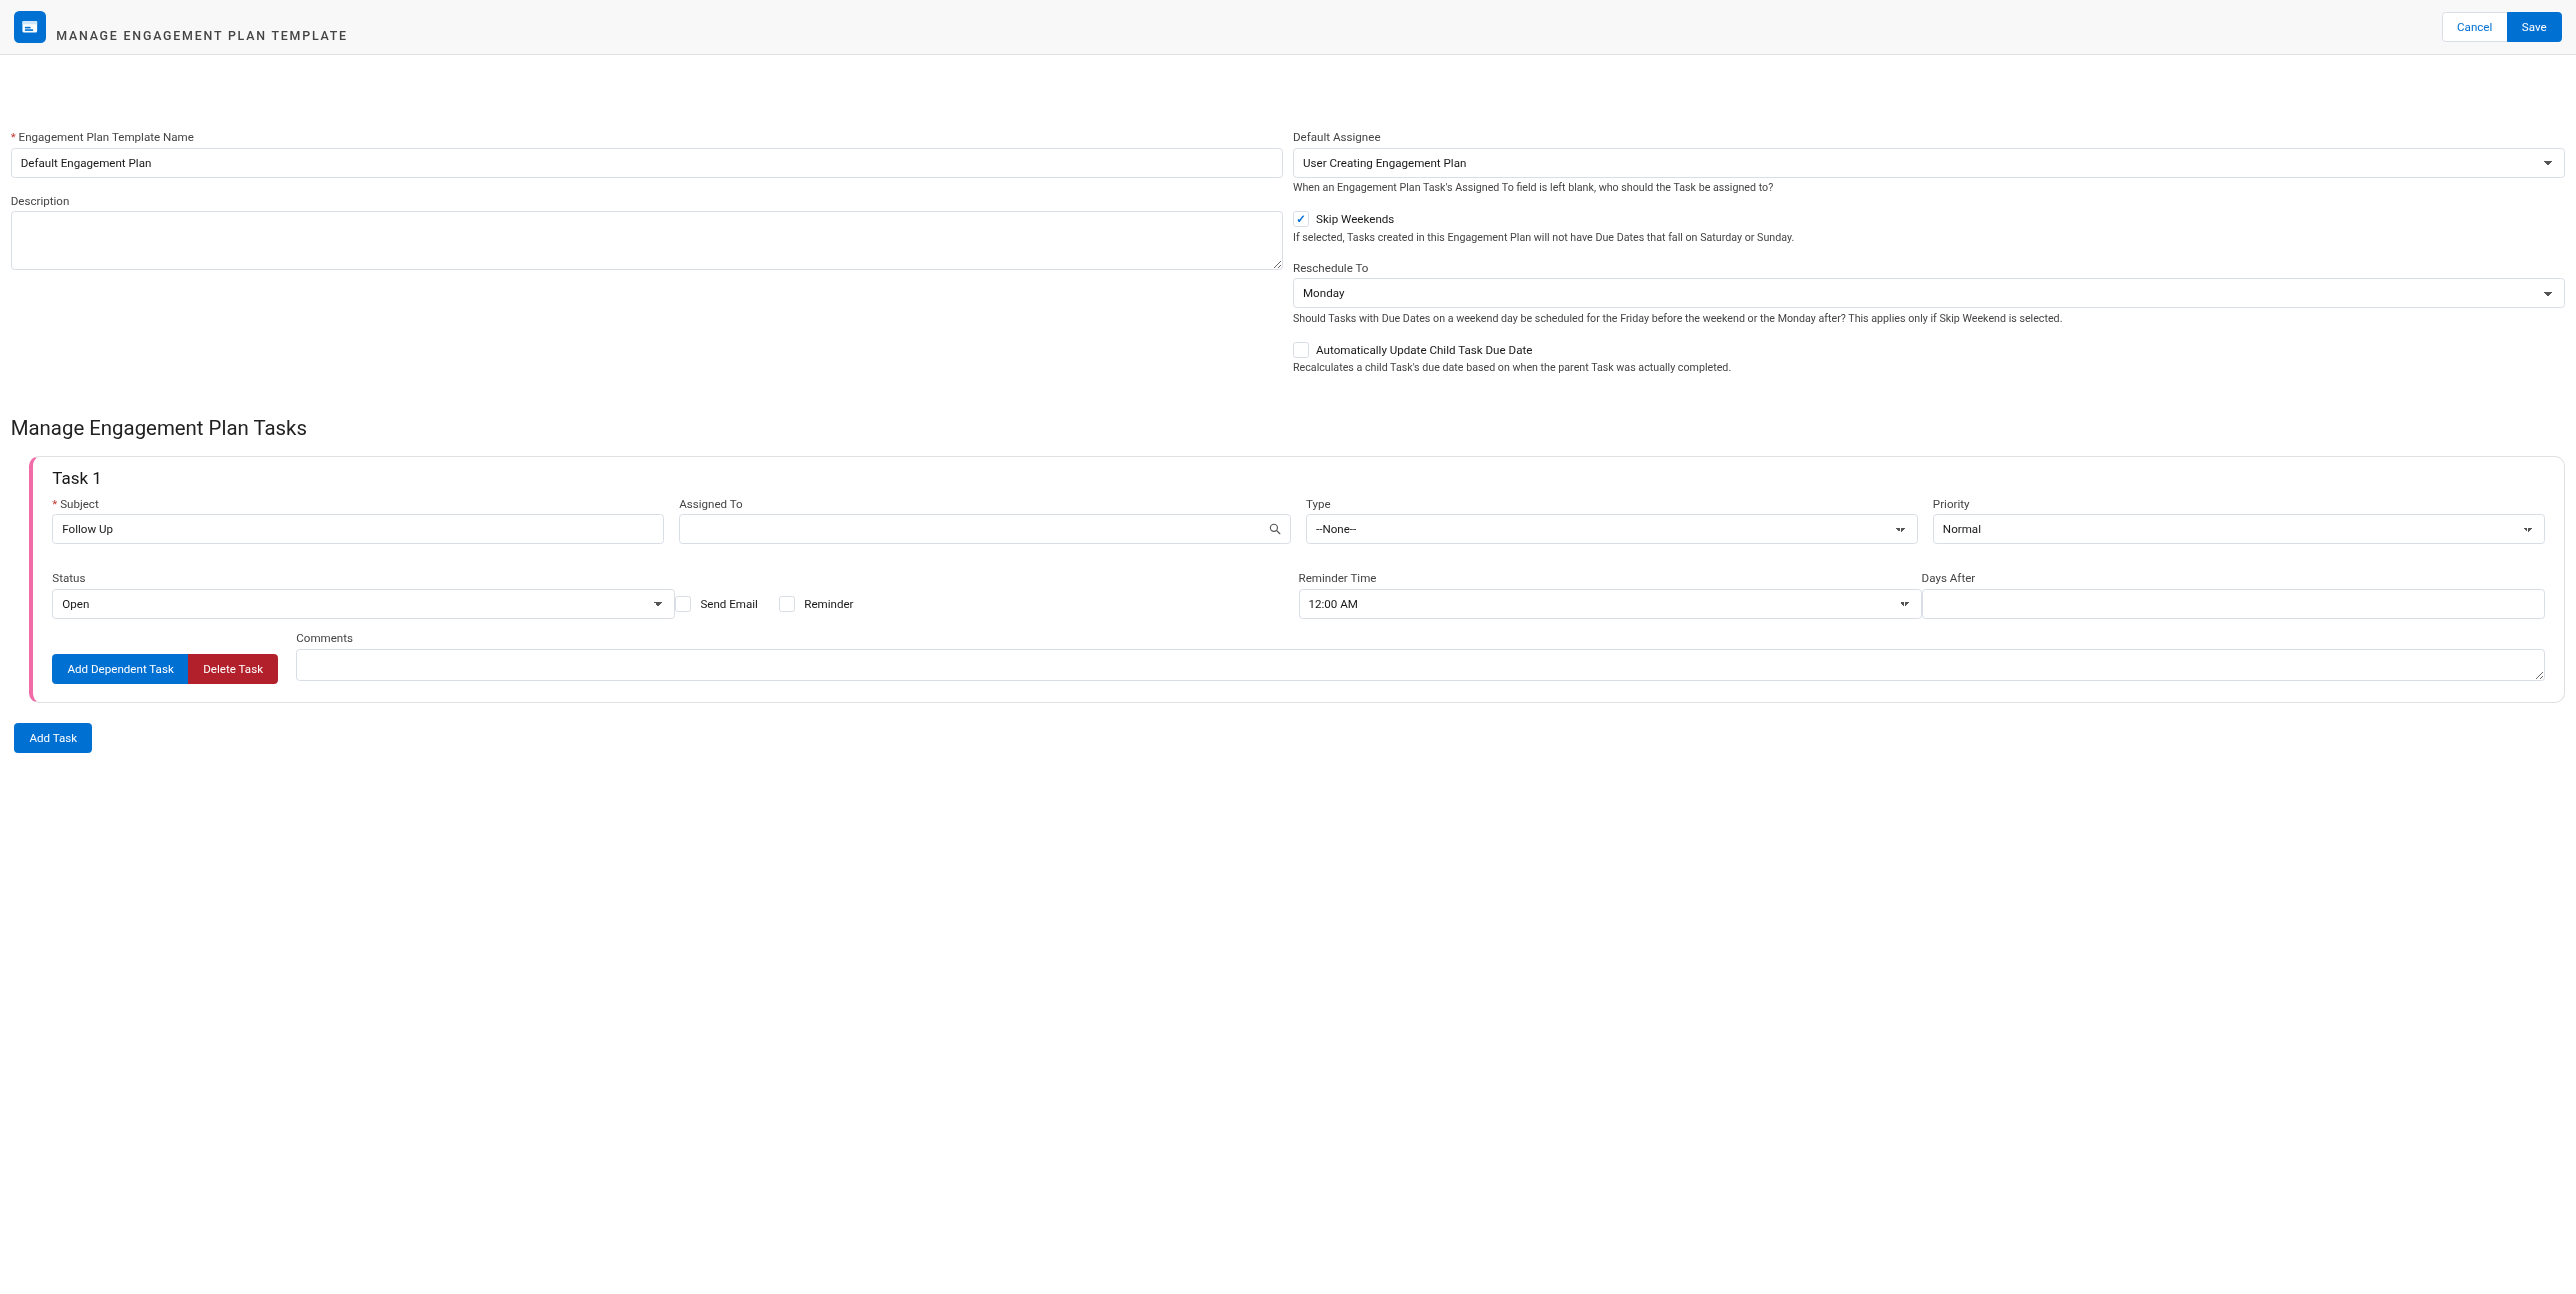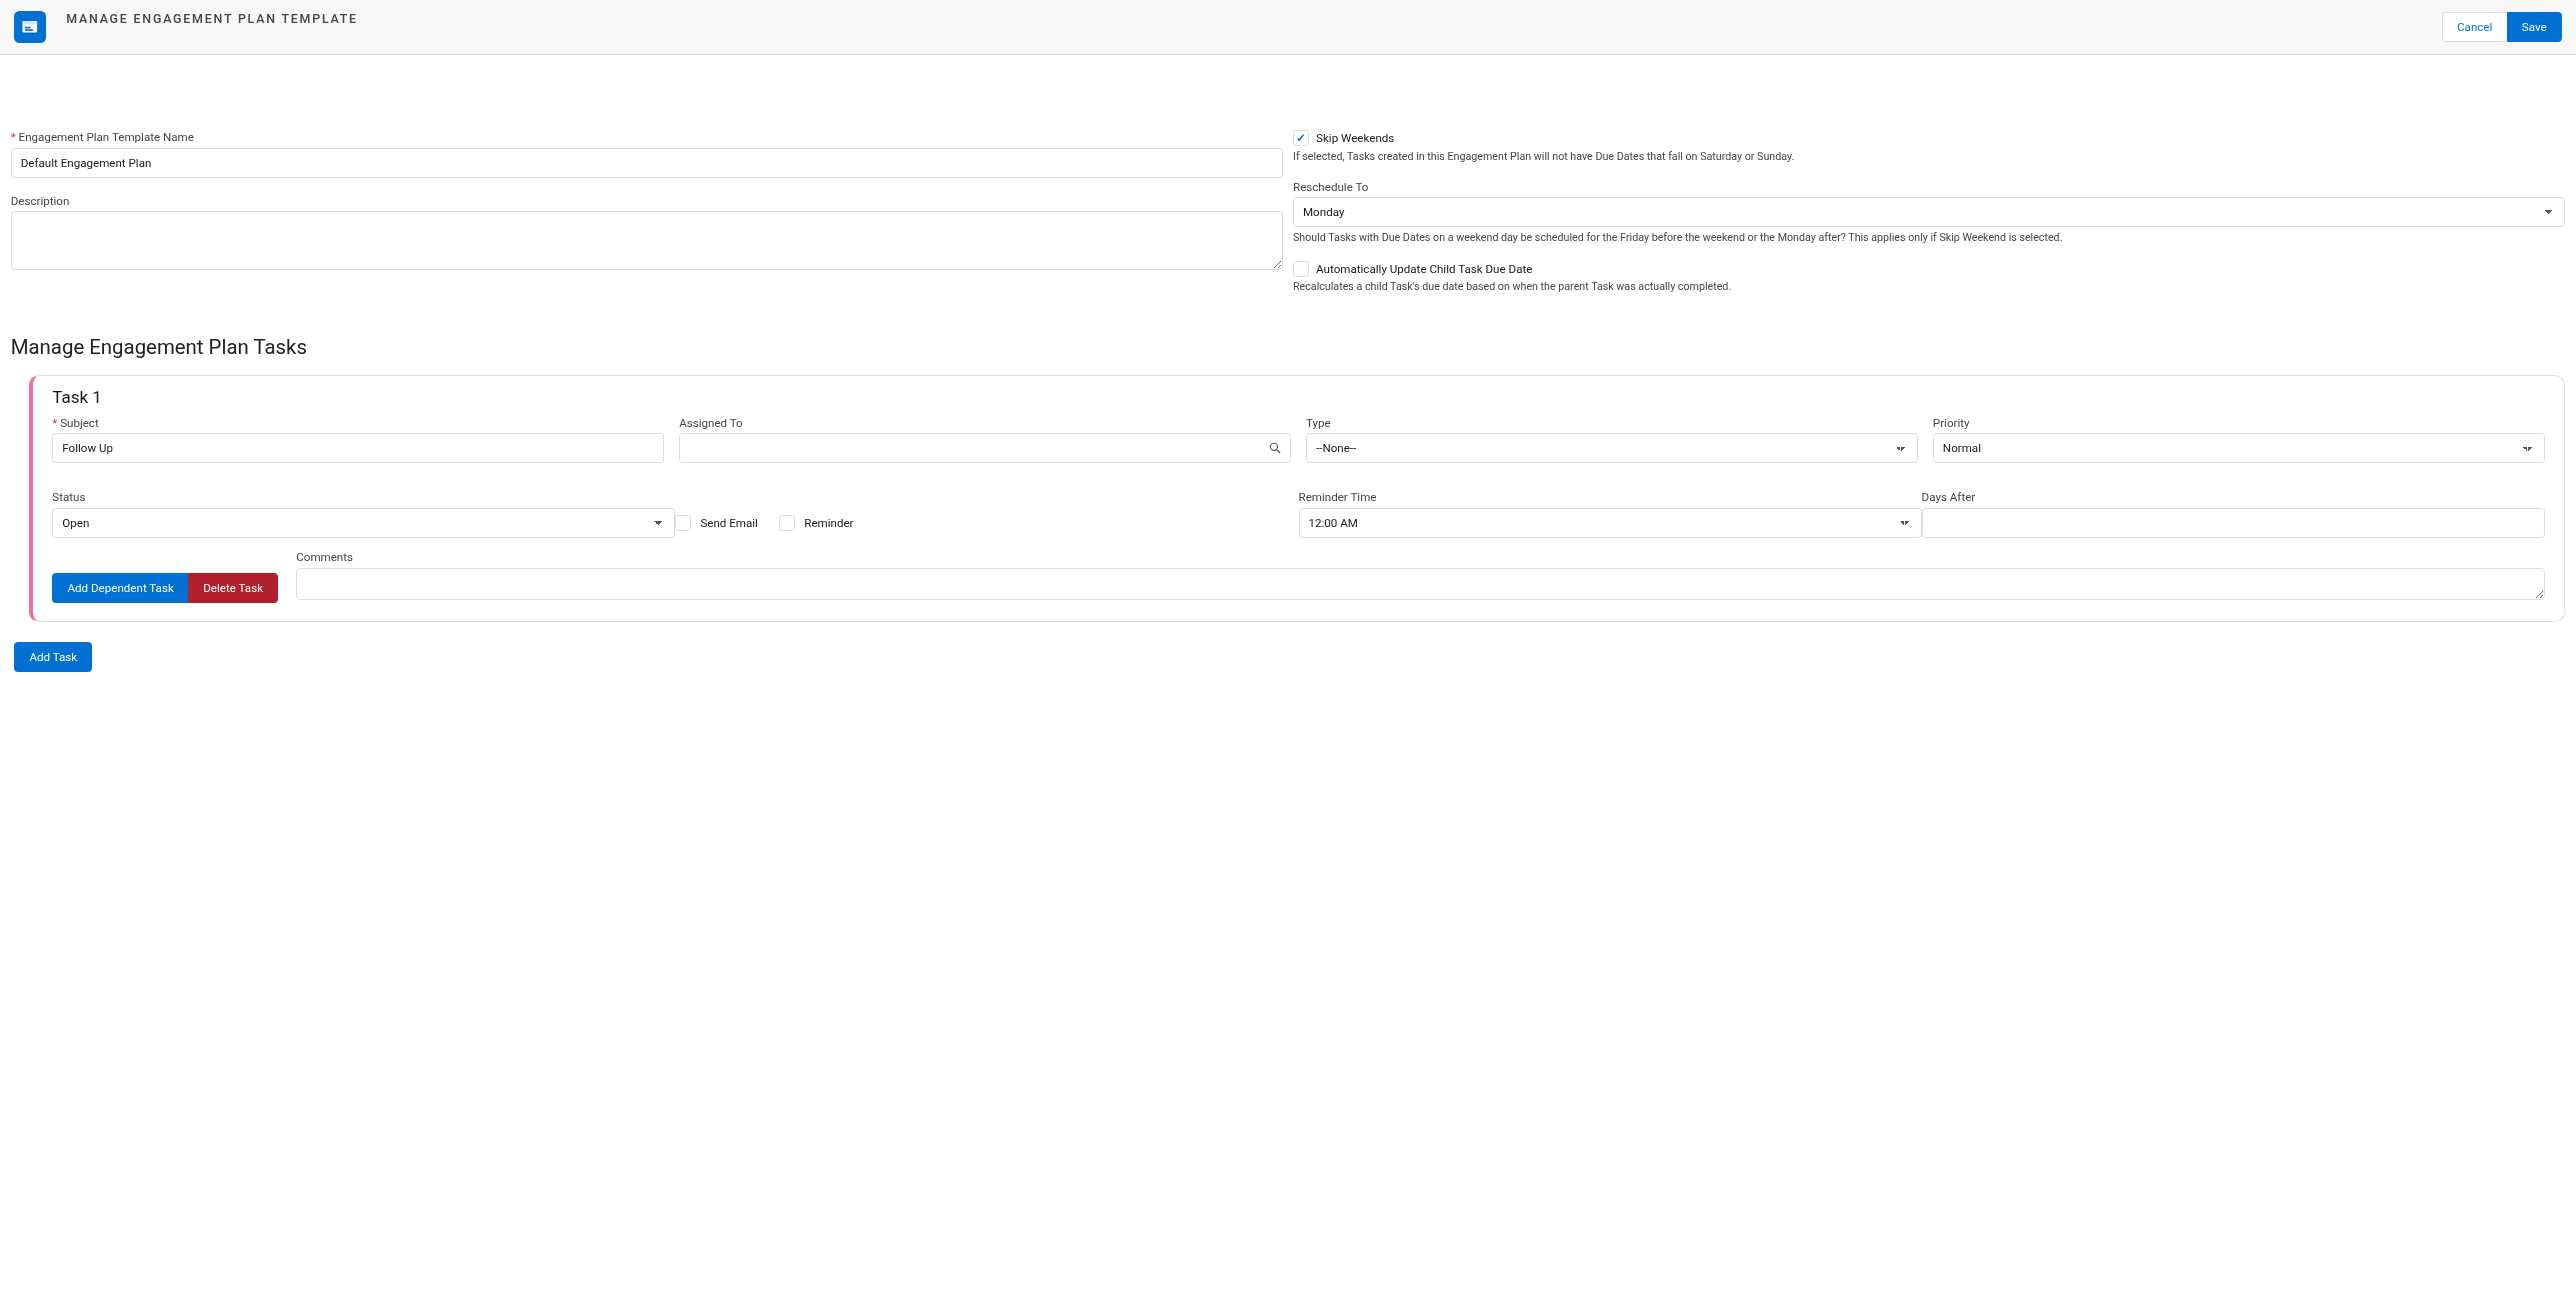--- a/index.html
+++ b/index.html
@@ -2,21 +2,21 @@
 <html><head>
 <meta charset="utf-8">
 <style>
   * { box-sizing: border-box; }
   html, body { margin:0; padding:0; font-family: -apple-system, BlinkMacSystemFont, "Segoe UI", Roboto, Helvetica, Arial, sans-serif; font-size:11.6px; color:#181818; background:#fff; }
   .header-bar {
     display:flex; align-items:center; justify-content:space-between;
     padding:7.1px 14.2px; background:#f8f8f8; border-bottom:0.9px solid #e0e0e0;
     height:55px;
   }
-  .hdr-left { display:flex; align-items:flex-start; gap:20px; }
+  .hdr-left { display:flex; align-items:flex-end; gap:10px; }
   .app-icon {
     width:32px; height:32px; border-radius:5.3px; background:#0070d2;
     display:flex; align-items:center; justify-content:center;
   }
   .app-icon svg { width:19.6px; height:19.6px; }
   .hdr-title { font-size:12.4px; letter-spacing:1.8px; color:#444; font-weight:500; text-transform:uppercase; }
   .hdr-actions { display:flex;padding-left:12px; }
   .btn {
     display:inline-flex; align-items:center; justify-content:center;
     height:30px; padding:0 14.2px; font-size:11.6px; border-radius:3.6px;
@@ -103,20 +103,27 @@
         <input class="f-input" type="text" value="Default Engagement Plan" style="">
       </div>
       <div class="field">
         <label class="f-label">Description</label>
         <textarea class="f-textarea" style=""></textarea>
       </div>
     </div>
 
     <div>
 
+      <div class="field">
+        <label class="f-label">Default Assignee</label>
+        <select class="f-select">
+          <option>User Creating Engagement Plan</option>
+        </select>
+        <div class="f-help">When an Engagement Plan Task's Assigned To field is left blank, who should the Task be assigned to?</div>
+      </div>
 
       <div class="field">
         <div class="chk-row">
           <span class="chk checked"></span>
           <span>Skip Weekends</span>
         </div>
         <div class="f-help">If selected, Tasks created in this Engagement Plan will not have Due Dates that fall on Saturday or Sunday.</div>
       </div>
 
       <div class="field">

